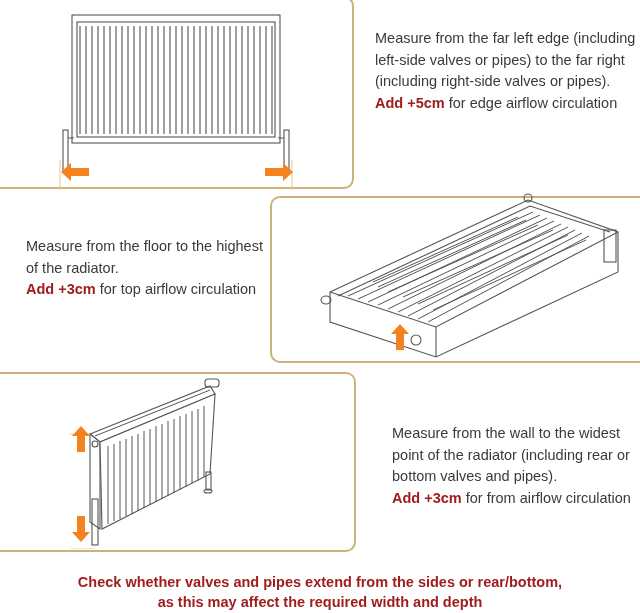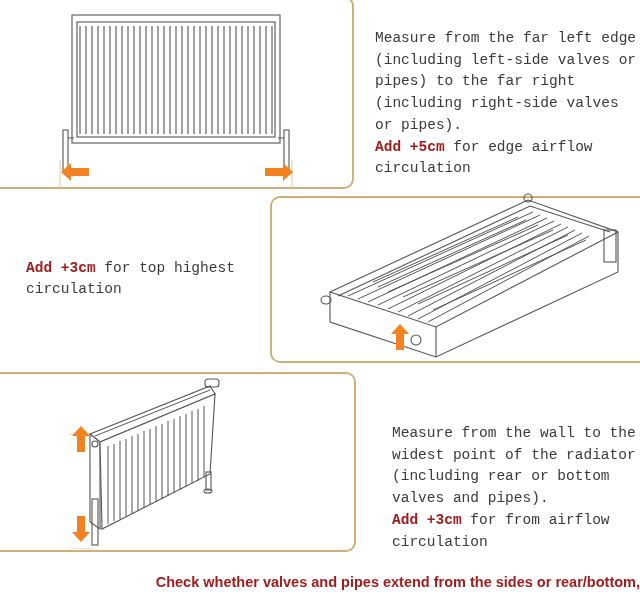--- a/index.html
+++ b/index.html
@@ -3,26 +3,26 @@
 <meta charset="utf-8">
 <style>
   html, body { margin:0; padding:0; }
   body { width:640px; height:613px; background:#ffffff; position:relative; overflow:hidden;
          font-family:"Liberation Sans", "DejaVu Sans", sans-serif; color:#3a3a3a; }
   .panel { position:absolute; border:2px solid #cdb07a; box-sizing:border-box; background:#fff; }
   .p1 { left:-4px; top:-4px; width:358px; height:193px; border-radius:0 10px 10px 0; border-left:none; }
   .p2 { left:270px; top:196px; width:376px; height:167px; border-radius:10px 0 0 10px; border-right:none; }
   .p3 { left:-4px; top:372px; width:360px; height:180px; border-radius:0 10px 10px 0; border-left:none; }
   .illus { position:absolute; }
-  .txt { position:absolute; font-size:14.5px; line-height:21.7px; color:#3a3a3a;font-family:Liberation Mono, monospace; }
+  .txt { position:absolute; font-size:14.5px; line-height:21.7px; color:#3a3a3a; }
   .red { color:#a11d1d; font-weight:bold; }
   .t1 { left:375px; top:28px; width:262px; }
   .t2 { left:26px; top:236px; width:245px; }
   .t3 { left:392px; top:423px; width:262px; }
-  .footer { position:absolute; left:0; top:572px; width:640px; text-align:right; color:#a11d1d;
+  .footer { position:absolute; left:0; top:572px; width:640px; text-align:center; color:#a11d1d;
             font-weight:bold; font-size:14.5px; line-height:20px; }
 </style>
 </head>
 <body>
 
 <div class="panel p1"></div>
 <svg class="illus" style="left:55px;top:10px" width="250" height="180" viewBox="0 0 250 180">
   <g fill="none" stroke="#555" stroke-width="1.1">
     <rect x="17" y="5" width="208" height="128" fill="#fff"></rect>
     <rect x="22" y="12" width="198" height="115"></rect>
@@ -77,22 +77,22 @@
     <rect x="286" y="38" width="12" height="32"></rect>
     <circle cx="210" cy="6" r="4"></circle>
     <ellipse cx="8" cy="108" rx="5" ry="4"></ellipse>
     <circle cx="98" cy="148" r="5"></circle>
   </g>
 </svg>
 <svg class="illus" style="left:391px;top:324px" width="18" height="26" viewBox="0 0 18 26">
   <polygon points="9,0 18,10 13,10 13,26 5,26 5,10 0,10" fill="#f58220"></polygon>
 </svg>
 <div class="txt t2">
-  <br>
-  <span class="red">Add +3cm</span><span> for top highest circulation</span>
+  <span>Measure from the floor to the highest of the radiator.</span><br>
+  <span class="red">Add +3cm</span><span> for top airflow circulation</span>
 </div>
 
 <div class="panel p3"></div>
 <svg class="illus" style="left:70px;top:374px" width="160" height="175" viewBox="0 0 160 175">
   <g fill="none" stroke="#555" stroke-width="1.1">
     <polygon points="20,60 140,12 145,20 30,68" fill="#fff"></polygon>
     <polygon points="20,60 30,68 30,155 20,148" fill="#fff"></polygon>
     <polygon points="30,68 145,20 140,100 32,155" fill="#fff"></polygon>
     <g stroke-width="1">
       <path d="M38,72v78M44,70v77M50,67v78M56,65v77M62,62v78M68,60v77M74,57v77M80,55v76M86,52v76M92,50v75M98,47v75M104,45v74M110,42v74M116,40v73M122,37v72M128,35v72M134,32v71"></path>
@@ -115,13 +115,14 @@
 <svg class="illus" style="left:72px;top:516px" width="18" height="26" viewBox="0 0 18 26">
   <polygon points="9,26 18,16 13,16 13,0 5,0 5,16 0,16" fill="#f58220"></polygon>
 </svg>
 <div class="txt t3">
   <span>Measure from the wall to the widest point of the radiator (including rear or bottom valves and pipes).</span><br>
   <span class="red">Add +3cm</span><span> for from airflow circulation</span>
 </div>
 
 <div class="footer">
   <div>Check whether valves and pipes extend from the sides or rear/bottom,</div>
+  <div>as this may affect the required width and depth</div>
 </div>
 
 </body></html>

